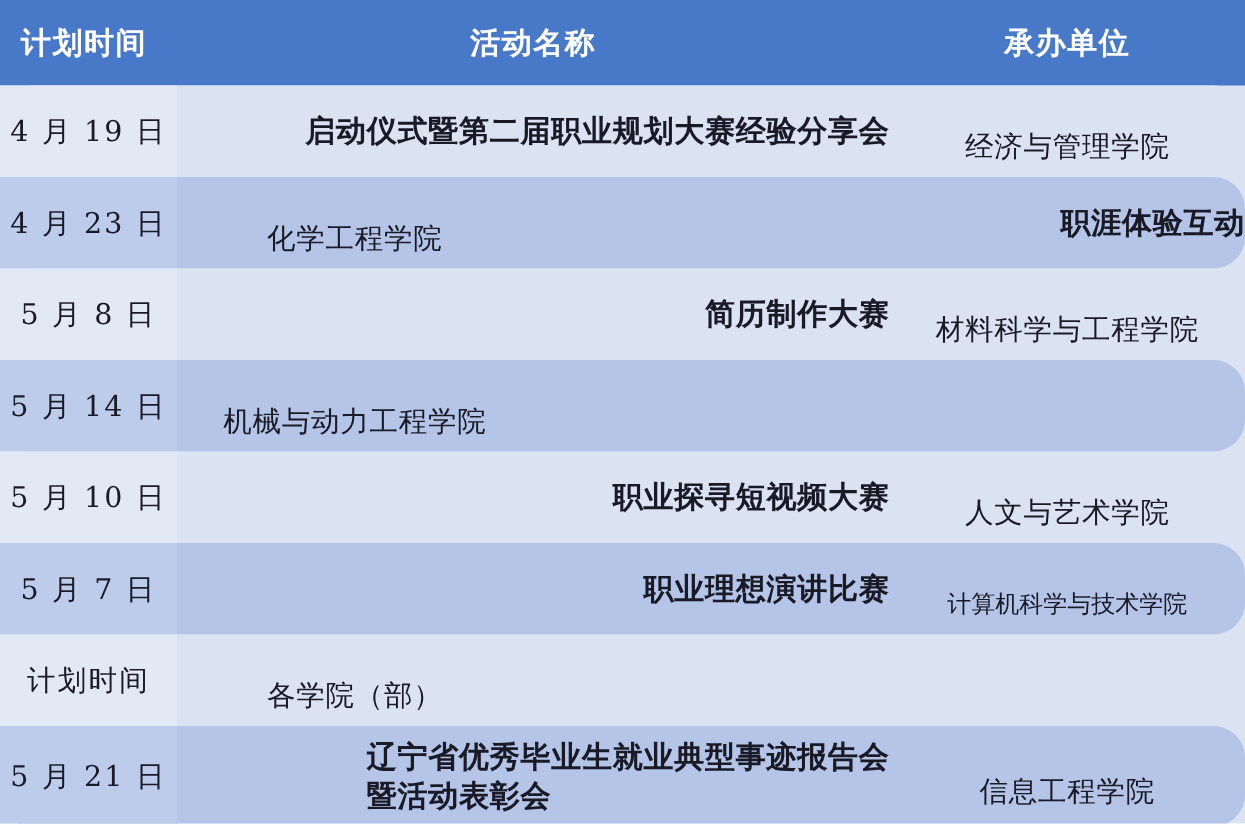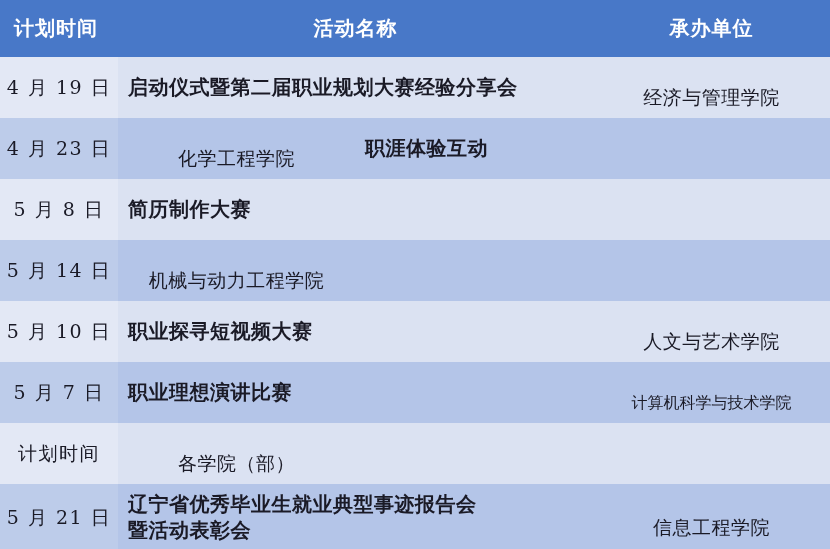--- a/index.html
+++ b/index.html
@@ -53,29 +53,31 @@
   }
 
   
   .tbody {
     width: 830px;
   }
   .tr {
     display: flex;
     width: 830px;
     align-items: stretch;
+    border-radius: 21px;
   }
   .tr.light  { background: #dbe2f2; }
   .tr.dark   { background: #b4c5e8; }
 
   .td {
     box-sizing: border-box;
     display: flex;
     align-items: center;
     color: #1a1a26;
+    justify-content: flex-end;
   }
 
   
   .td-time {
     width: 118px;
     justify-content: center;
     font-size: 19px;
     font-family: "DejaVu Serif", "Liberation Serif", serif;
     letter-spacing: 1.5px;
     white-space: nowrap;
@@ -137,20 +139,21 @@
       <div class="td td-name">
         <span class="name-line">职涯体验互动</span>
       </div>
     </div>
 
     <div class="tr light row-h-normal">
       <div class="td td-time">5 月 8 日</div>
       <div class="td td-name">
         <span class="name-line">简历制作大赛</span>
       </div>
+      <div class="td td-unit">材料科学与工程学院</div>
     </div>
 
     <div class="tr dark row-h-normal">
       <div class="td td-time">5 月 14 日</div>
       <div class="td td-unit">机械与动力工程学院</div>
     </div>
 
     <div class="tr light row-h-normal">
       <div class="td td-time">5 月 10 日</div>
       <div class="td td-name">

